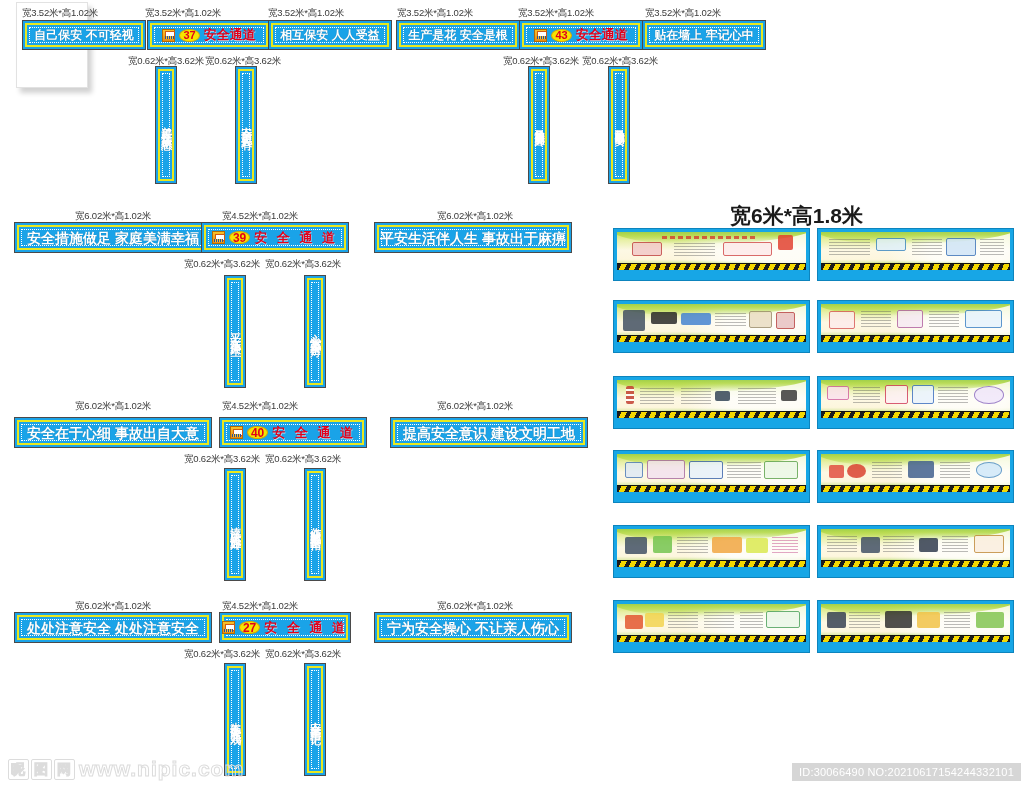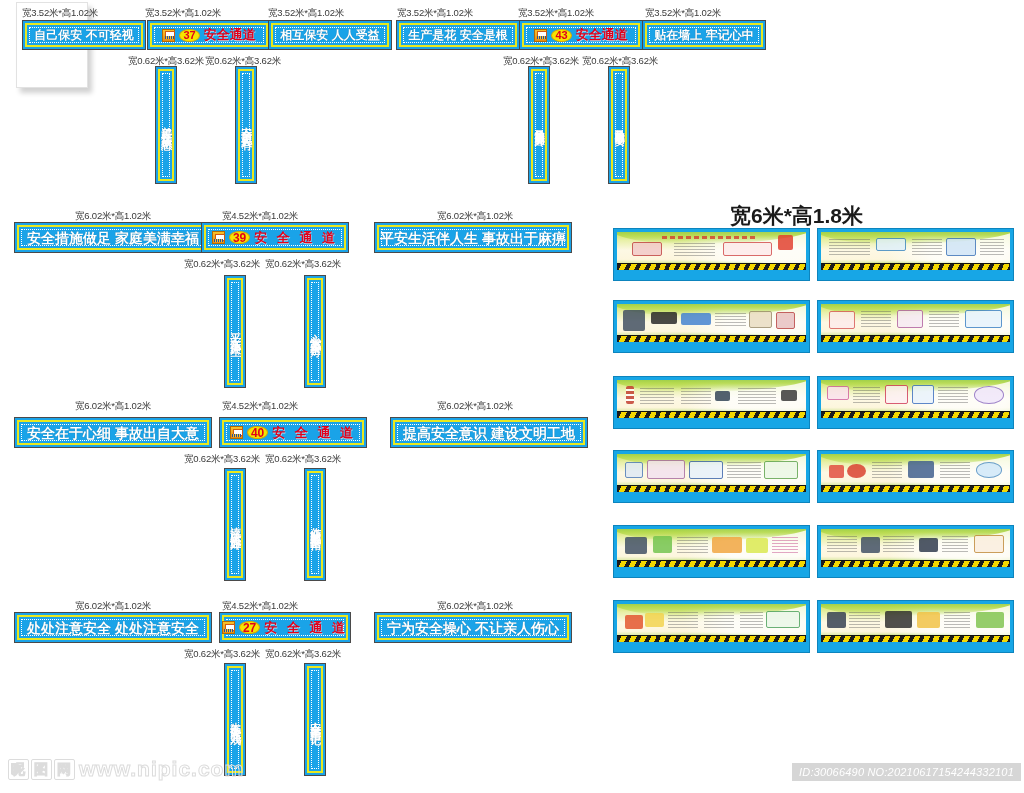--- a/index.html
+++ b/index.html
@@ -246,21 +246,20 @@
     font-weight: bold;
   }
   .idbar {
     position: absolute;
     background: #d6d6d6;
     color: #ffffff;
     font-size: 11px;
     padding: 3px 7px;
     white-space: nowrap;
     letter-spacing: .2px;
-    font-style: italic;
   }
 </style>
 </head>
 <body>
 
 <div id="canvas">
 
   <div class="backing-card" style="left:16px; top:2px; width:72px; height:86px;"></div>
 
   <div class="measure" style="left:22px; top:7px;">宽3.52米*高1.02米</div>

